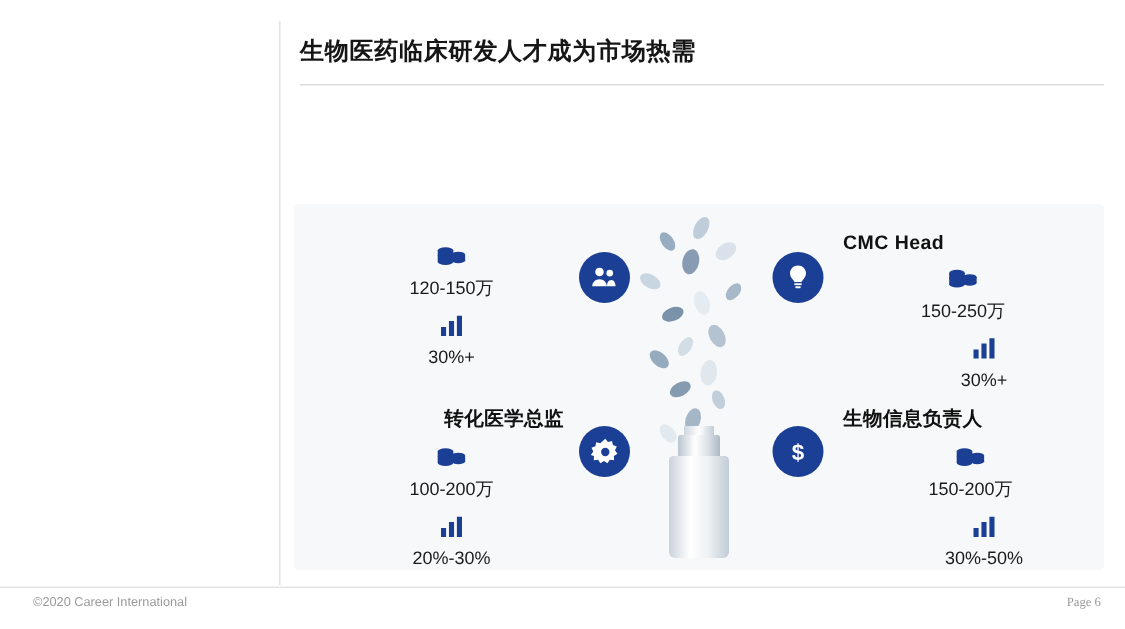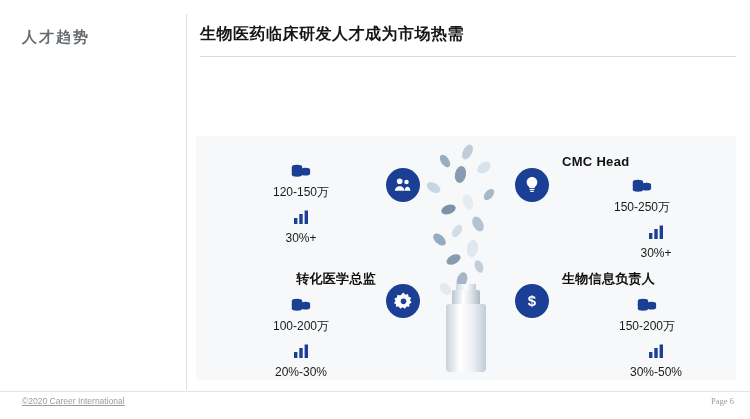--- a/index.html
+++ b/index.html
@@ -174,37 +174,35 @@
     width: 750px;
     height: 1px;
     background: #e4e4e4;
   }
   .footer-left {
     position: absolute;
     left: 22px;
     top: 396px;
     font-size: 8.5px;
     color: #9a9a9a;
-    text-decoration: underline;
   }
   .footer-right {
     position: absolute;
     right: 16px;
     top: 396px;
     font-size: 8.5px;
     color: #9a9a9a;
     font-family: Liberation Serif, serif;
   }
 </style>
 </head>
 <body>
 
 <div class="page">
 
-  <div class="side-label">人才趋势</div>
   <div class="vert-divider"></div>
 
   <div class="title">生物医药临床研发人才成为市场热需</div>
   <div class="title-rule"></div>
 
 
   <div class="card">
     <div class="card-inner">
 
       <div class="center-art">

